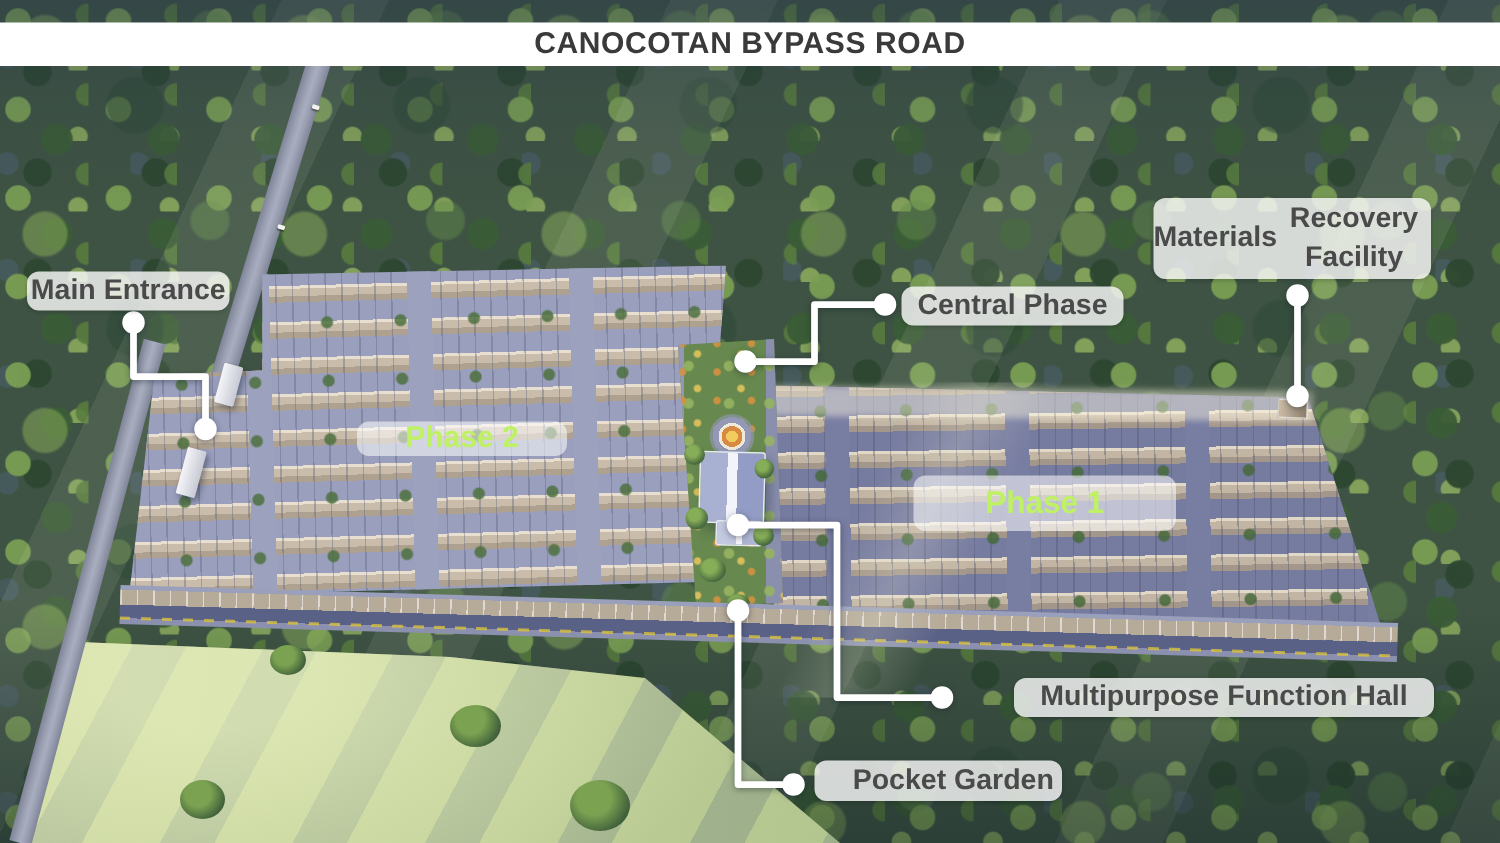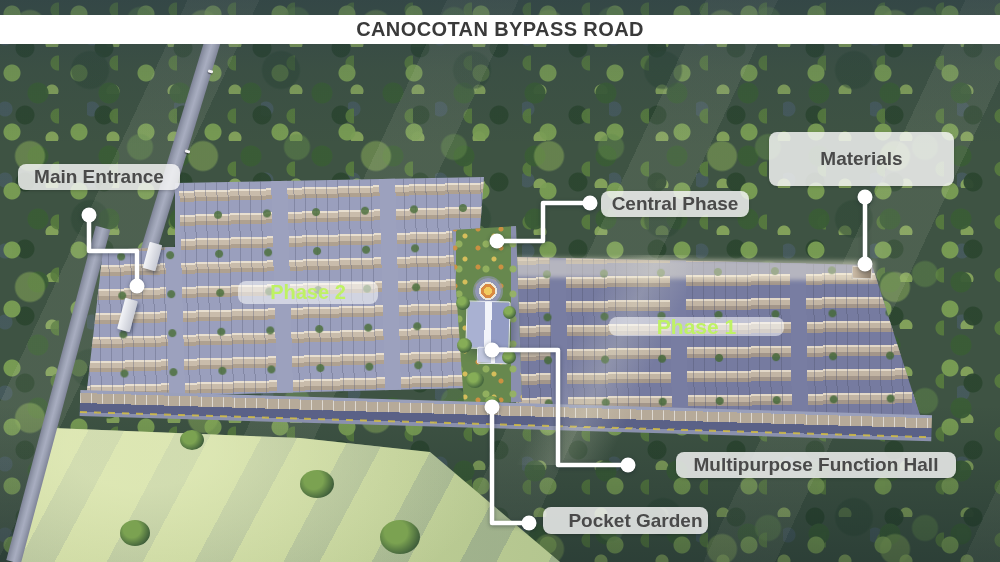--- a/index.html
+++ b/index.html
@@ -179,23 +179,24 @@
       <circle cx="529" cy="523" r="7.5"></circle>
       <circle cx="492" cy="407" r="7.5"></circle>
     </g>
   </svg>
 
   <div class="banner">
     <span>CANOCOTAN BYPASS ROAD</span>
   </div>
 
   <div class="area-label" style="left:238px;top:281px;width:140px;height:23px;">Phase 2</div>
-  <div class="area-label" style="left:609px;top:317px;width:175px;height:19px;font-size:21px;">Phase 1</div>
-
-  <div class="callout" style="left:18px;top:164px;width:162px;height:26px;">Main Entrance</div>
+  <div class="area-label" style="left:609px;top:317px;width:175px;height:37px;font-size:21px;">Phase 1</div>
+
+  <div class="callout" style="left:18px;top:181px;width:135px;height:26px;">Main Entrance</div>
   <div class="callout" style="left:601px;top:191px;width:148px;height:26px;">Central Phase</div>
   <div class="callout multiline" style="left:769px;top:132px;width:185px;height:54px;">
     <span>Materials</span>
+    <span>Recovery Facility</span>
   </div>
   <div class="callout" style="left:676px;top:452px;width:280px;height:26px;">Multipurpose Function Hall</div>
   <div class="callout" style="left:543px;top:507px;width:145px;height:27px;padding-left:20px;">Pocket Garden</div>
 
 </div>
 
 </body></html>

